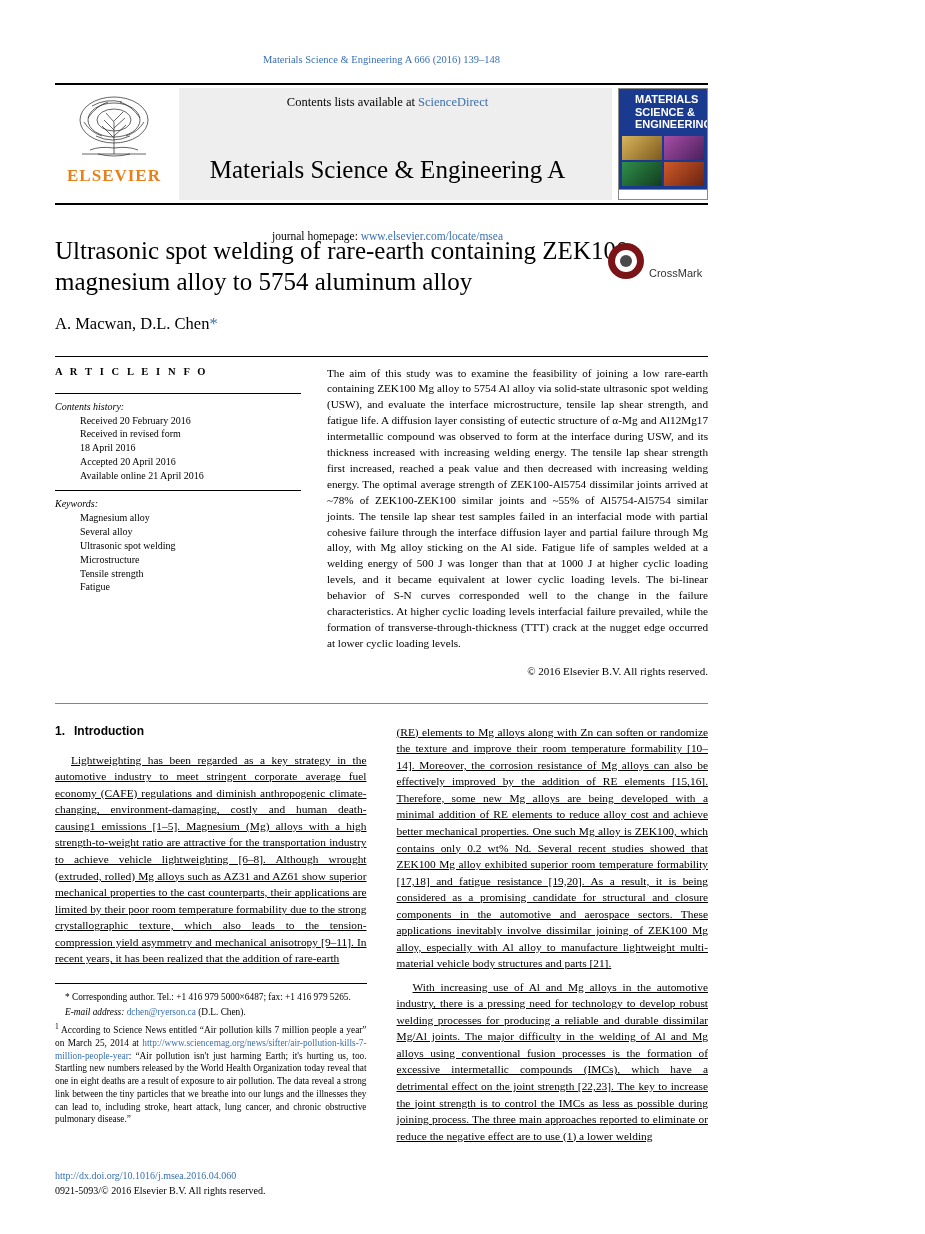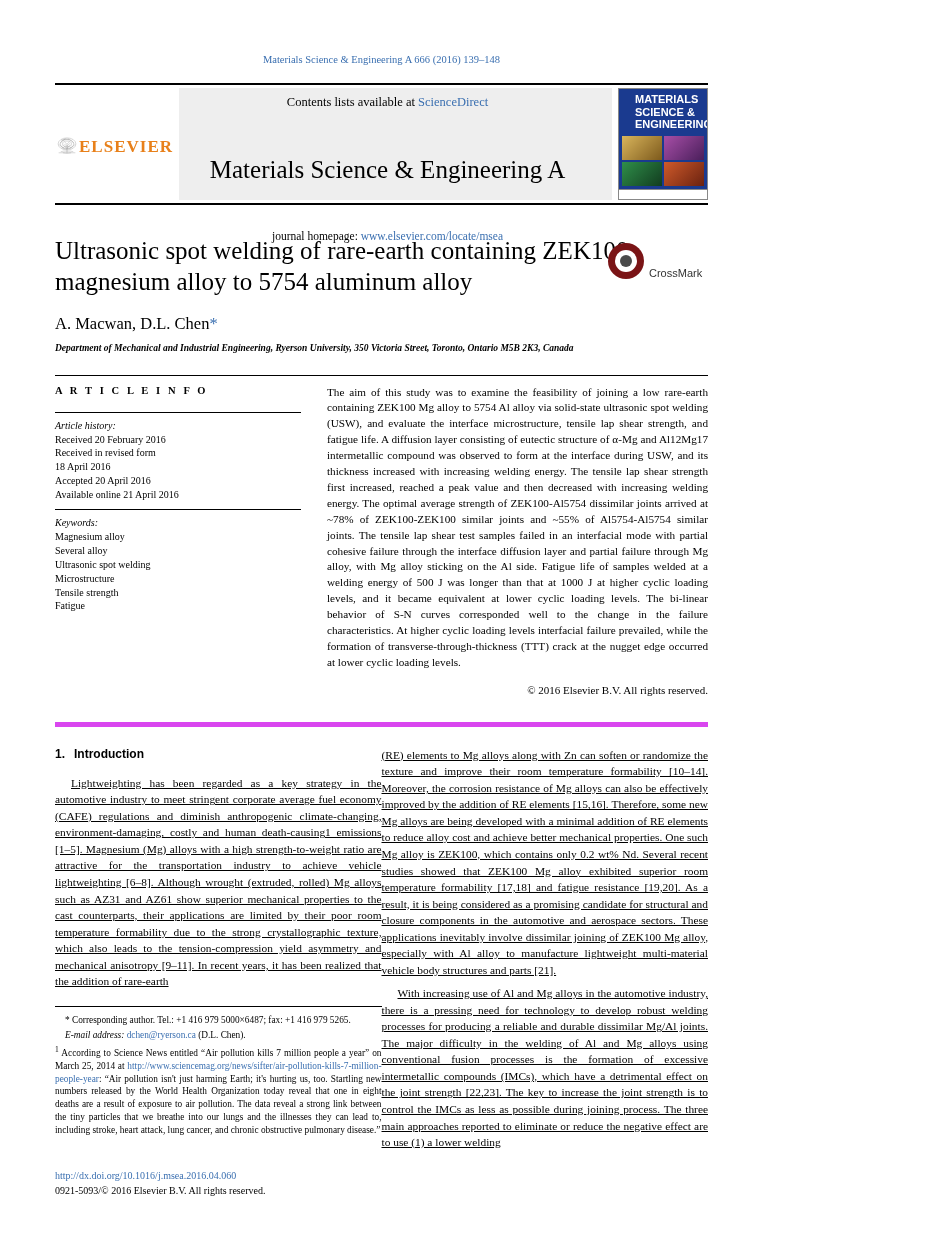--- a/index.html
+++ b/index.html
@@ -44,21 +44,21 @@
     border-top: 2px solid #000;
     border-bottom: 2px solid #000;
     height: 112px;
     box-sizing: content-box;
     padding: 3px 0;
   }
   .elsevier-box {
     width: 118px;
     flex: 0 0 118px;
     display: flex;
-    flex-direction: row;
+    flex-direction: column;
     align-items: center;
     justify-content: flex-start;
     padding-top: 4px;
   }
   .tree-svg { display:block; }
   .elsevier-word {
     font-family: "Liberation Serif", serif;
     font-size: 17px;
     letter-spacing: 1px;
     color: #E8801A;
@@ -209,39 +209,41 @@
     margin: 8px 0 7px 0;
   }
   .info-sub {
     font-size: 10px;
     font-style: italic;
     margin-bottom: 2px;
   }
   .info-line {
     font-size: 10px;
     line-height: 1.38;
+    margin-left: 25px;
   }
   .kw-list { margin-top: 2px; }
   .abstract-text {
     font-size: 11.2px;
     line-height: 1.42;
     text-align: justify;
   }
   .copyright {
     text-align: right;
     font-size: 11px;
     margin-top: 13px;
   }
 
   
   .body-wrap {
     margin-top: 26px;
-    border-top: 5px solid #d946ef;
+    border-top: 1px solid #d946ef;
     padding-top: 20px;
     display: flex;
+    gap: 30px;
   }
   .col {
     flex: 1 1 50%;
     width: 50%;
   }
   .sec-title {
     font-family: "Liberation Sans", sans-serif;
     font-size: 12px;
     font-weight: bold;
     margin: 0 0 14px 0;
@@ -339,28 +341,27 @@
         <div class="cm-inner">
             <div class="cm-core"></div>
           </div>
       </div>
       <div class="cm-label">CrossMark</div>
     </div>
 
     <div class="authors">
       <span>A. Macwan, D.L. Chen</span><span class="star">*</span>
     </div>
-    <div class="affil">Department of Mechanical and Industrial Engineering, Ryerson University, 350 Victoria Street, Toronto, Ontario M5B 2K3, Canada</div>
   </div>
 
   <div class="info-abstract">
     <div class="col-info">
       <div class="sec-head">A R T I C L E   I N F O</div>
       <div class="rule"></div>
-      <div class="info-sub">Article history:</div>
+      <div class="info-sub">Contents history:</div>
       <div class="info-line">Received 20 February 2016</div>
       <div class="info-line">Received in revised form</div>
       <div class="info-line">18 April 2016</div>
       <div class="info-line">Accepted 20 April 2016</div>
       <div class="info-line">Available online 21 April 2016</div>
       <div class="rule"></div>
       <div class="info-sub">Keywords:</div>
       <div class="kw-list">
         <div class="info-line">Magnesium alloy</div>
         <div class="info-line">Several alloy</div>

